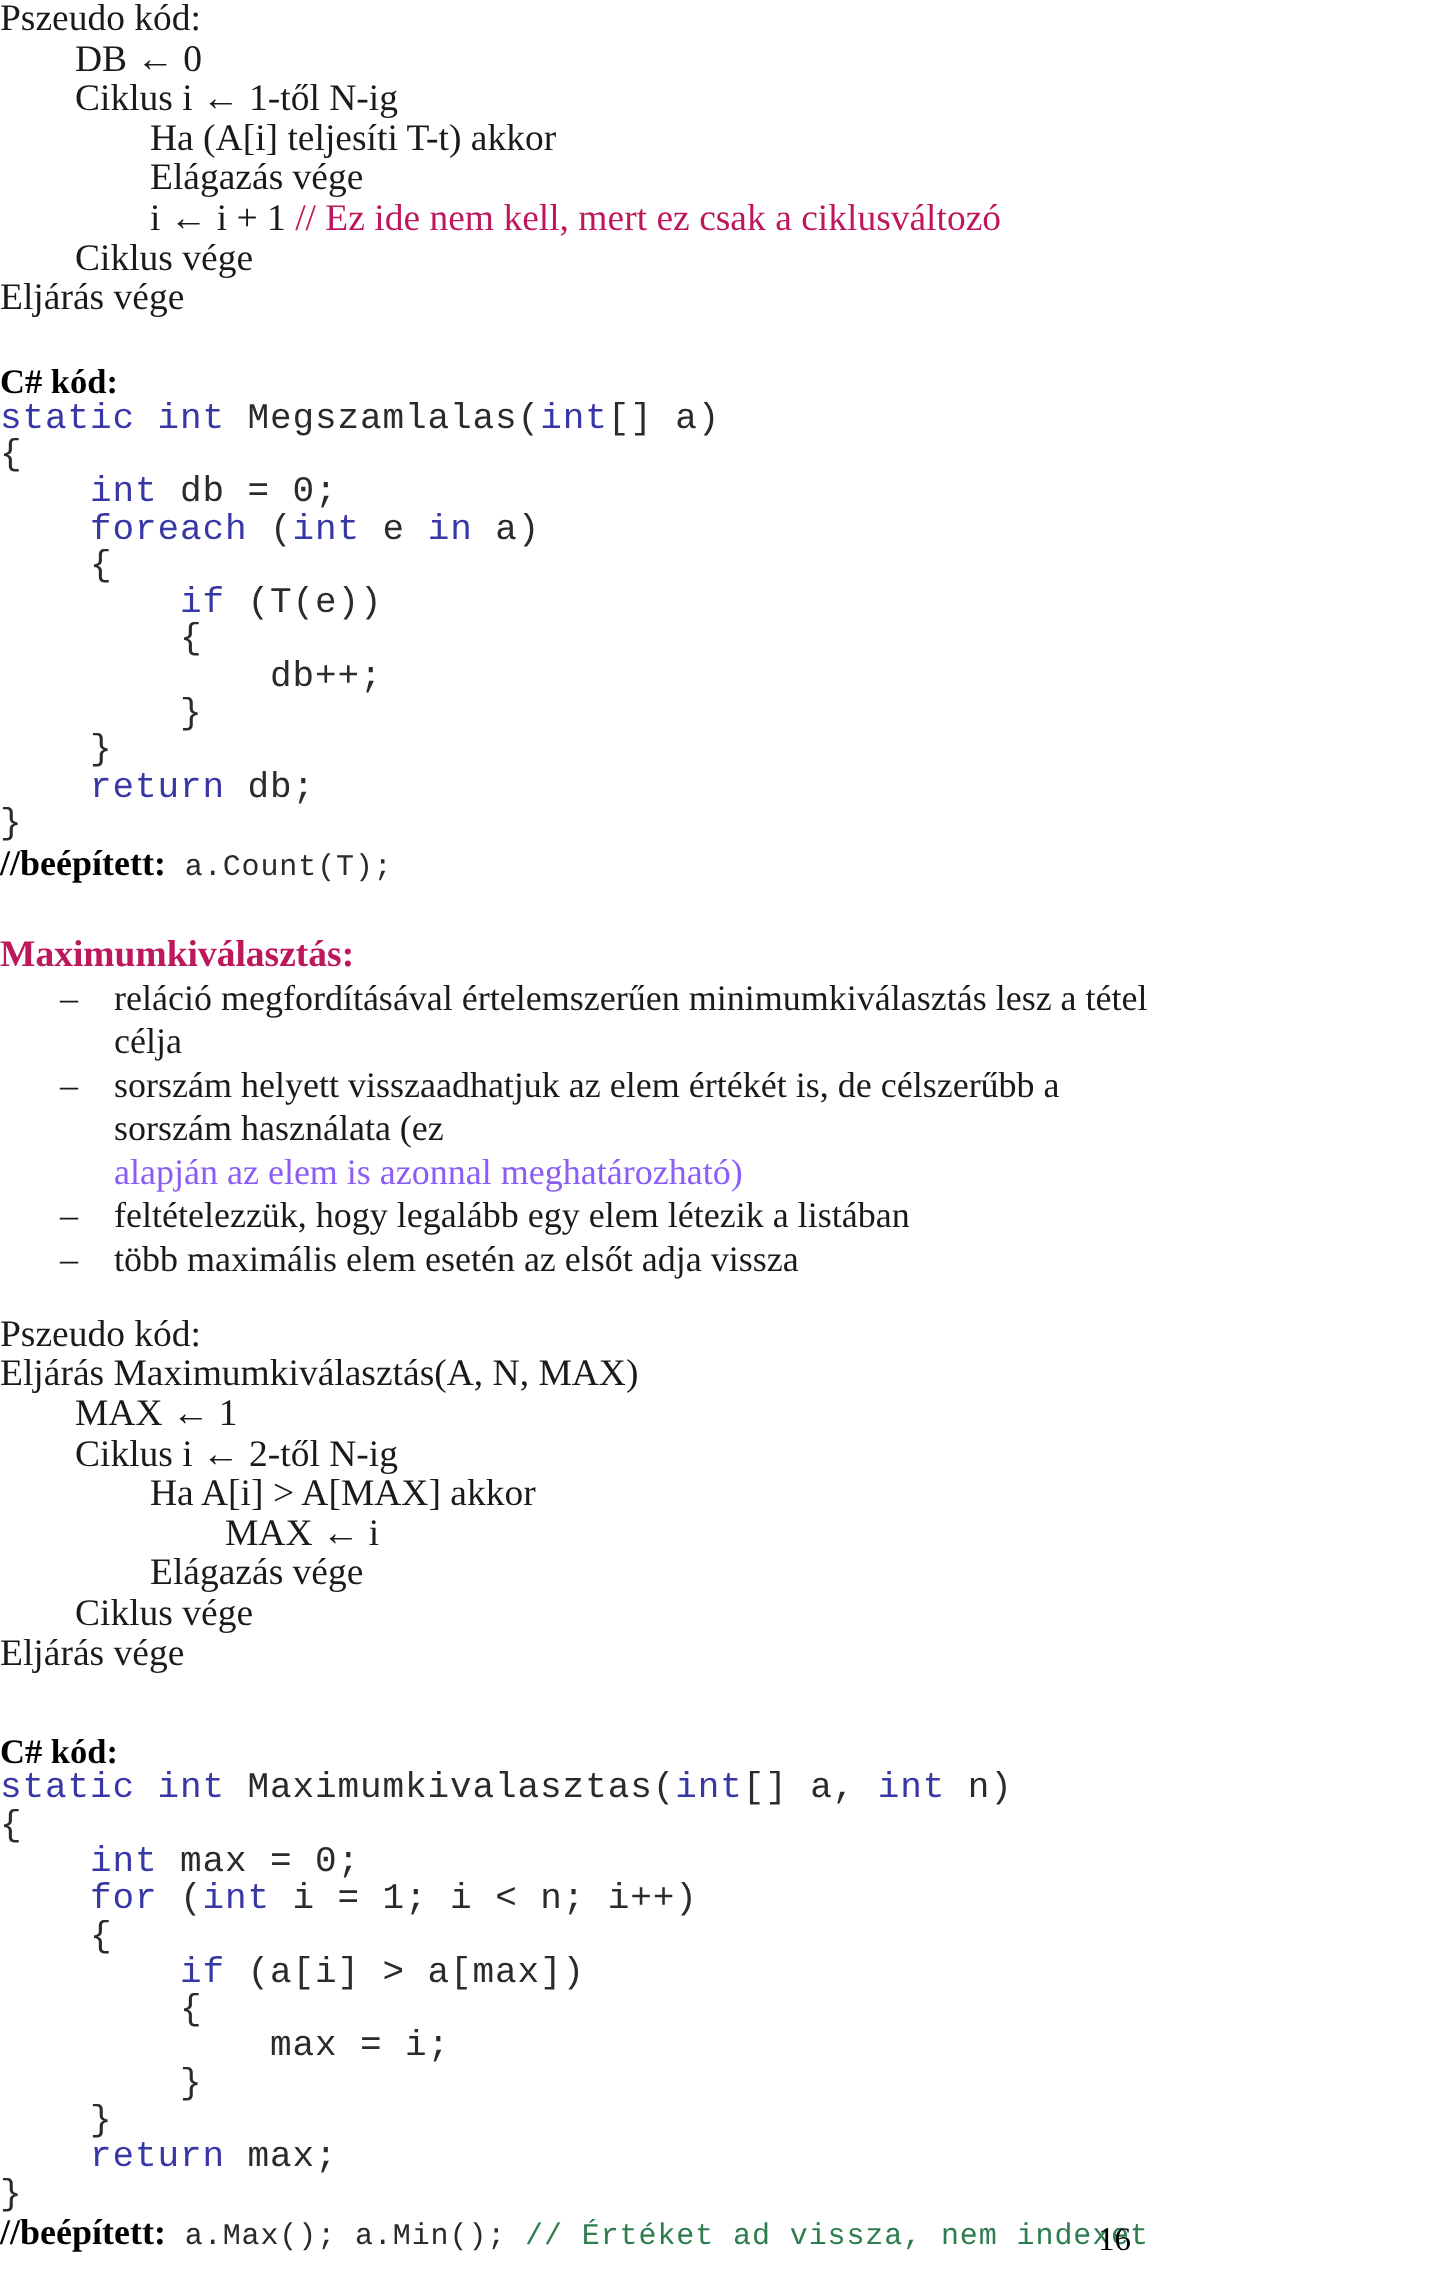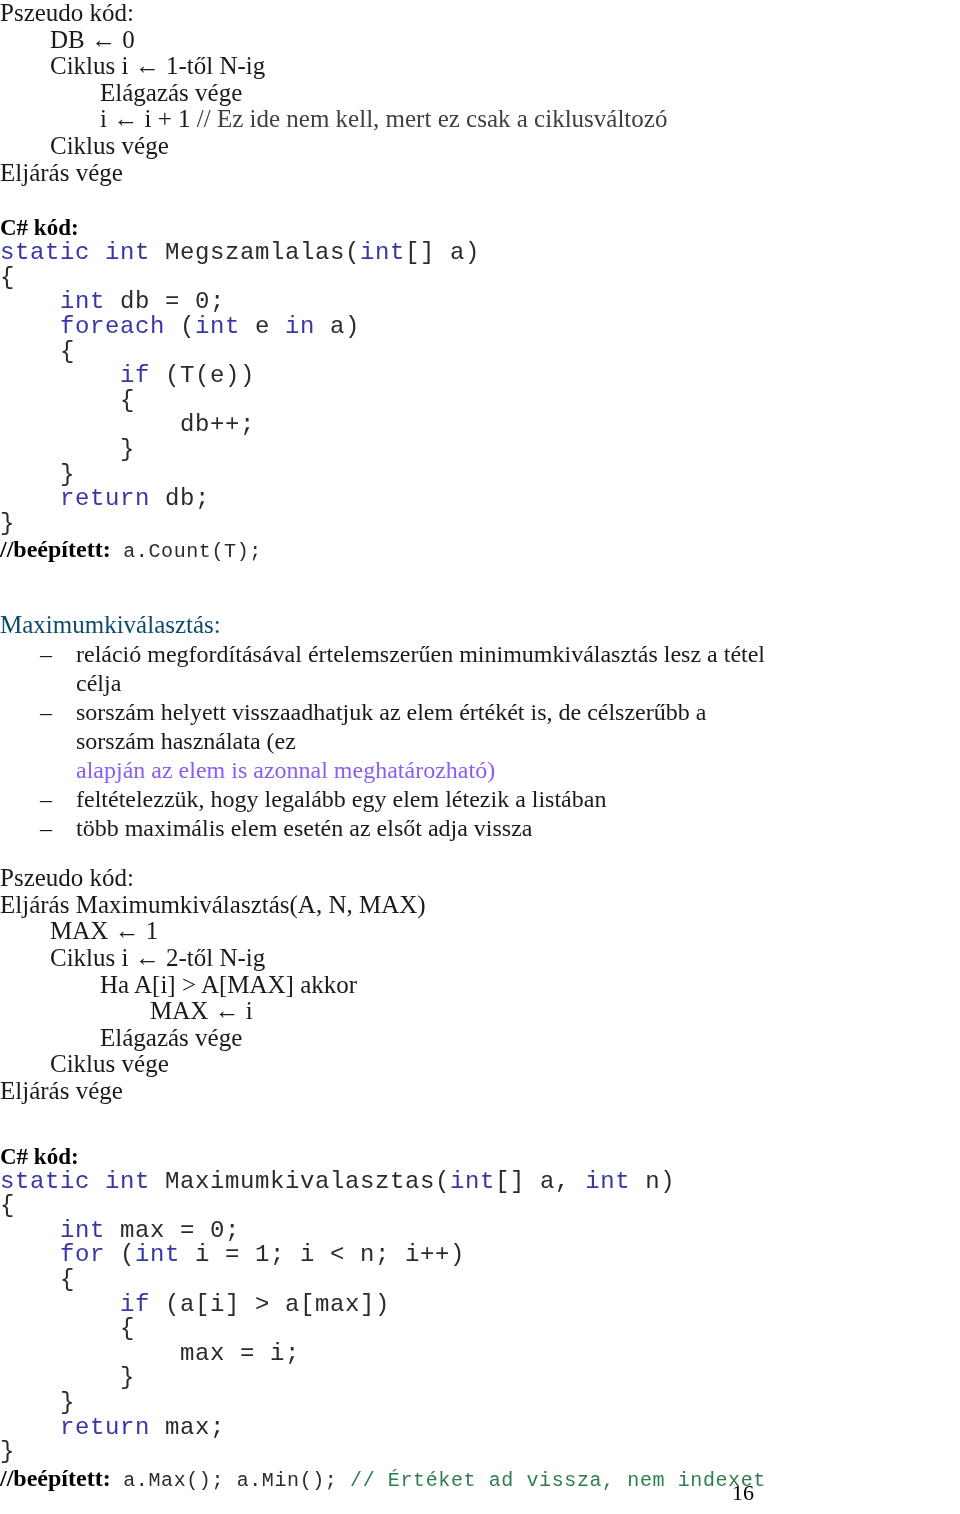--- a/index.html
+++ b/index.html
@@ -39,28 +39,27 @@
     font-weight: bold;
     line-height: 27px;
     white-space: pre;
     color: #000;
     margin-top: 16px;
   }
 
   .heading {
     font-family: "Liberation Serif", "DejaVu Serif", serif;
     font-size: 25px;
-    font-weight: normal;
+    font-weight: bold;
     line-height: 30px;
     white-space: pre;
-    color: #0c4a6e;
-    margin-top: 15px;
-  }
-
-  .red { color: #404040; }
+    color: #be185d;
+  }
+
+  .red { color: #be185d; }
 
   
   .code-line {
     font-family: Liberation Mono, monospace;
     font-size: 24px;
     line-height: 24.6px;
     white-space: pre;
     color: #2b2b2b;
     letter-spacing: 0.6px;
   }
@@ -132,20 +131,21 @@
 </head>
 <body>
 
 <div class="page">
 
   <div class="block">
     <div class="serif-line">Pszeudo kód:</div>
     <div id="s0-lines">
         <div class="serif-line"><span>        DB ← 0</span></div>
         <div class="serif-line"><span>        Ciklus i ← 1-től N-ig</span></div>
+        <div class="serif-line"><span>                Ha (A[i] teljesíti T-t) akkor</span></div>
         <div class="serif-line"><span>                Elágazás vége</span></div>
         <div class="serif-line"><span>                i ← i + 1 </span><span class="red">// Ez ide nem kell, mert ez csak a ciklusváltozó</span></div>
         <div class="serif-line"><span>        Ciklus vége</span></div>
         <div class="serif-line"><span>Eljárás vége</span></div>
       </div>
   </div>
 
   <div class="gap-sm"></div>
 
   <div class="block">

